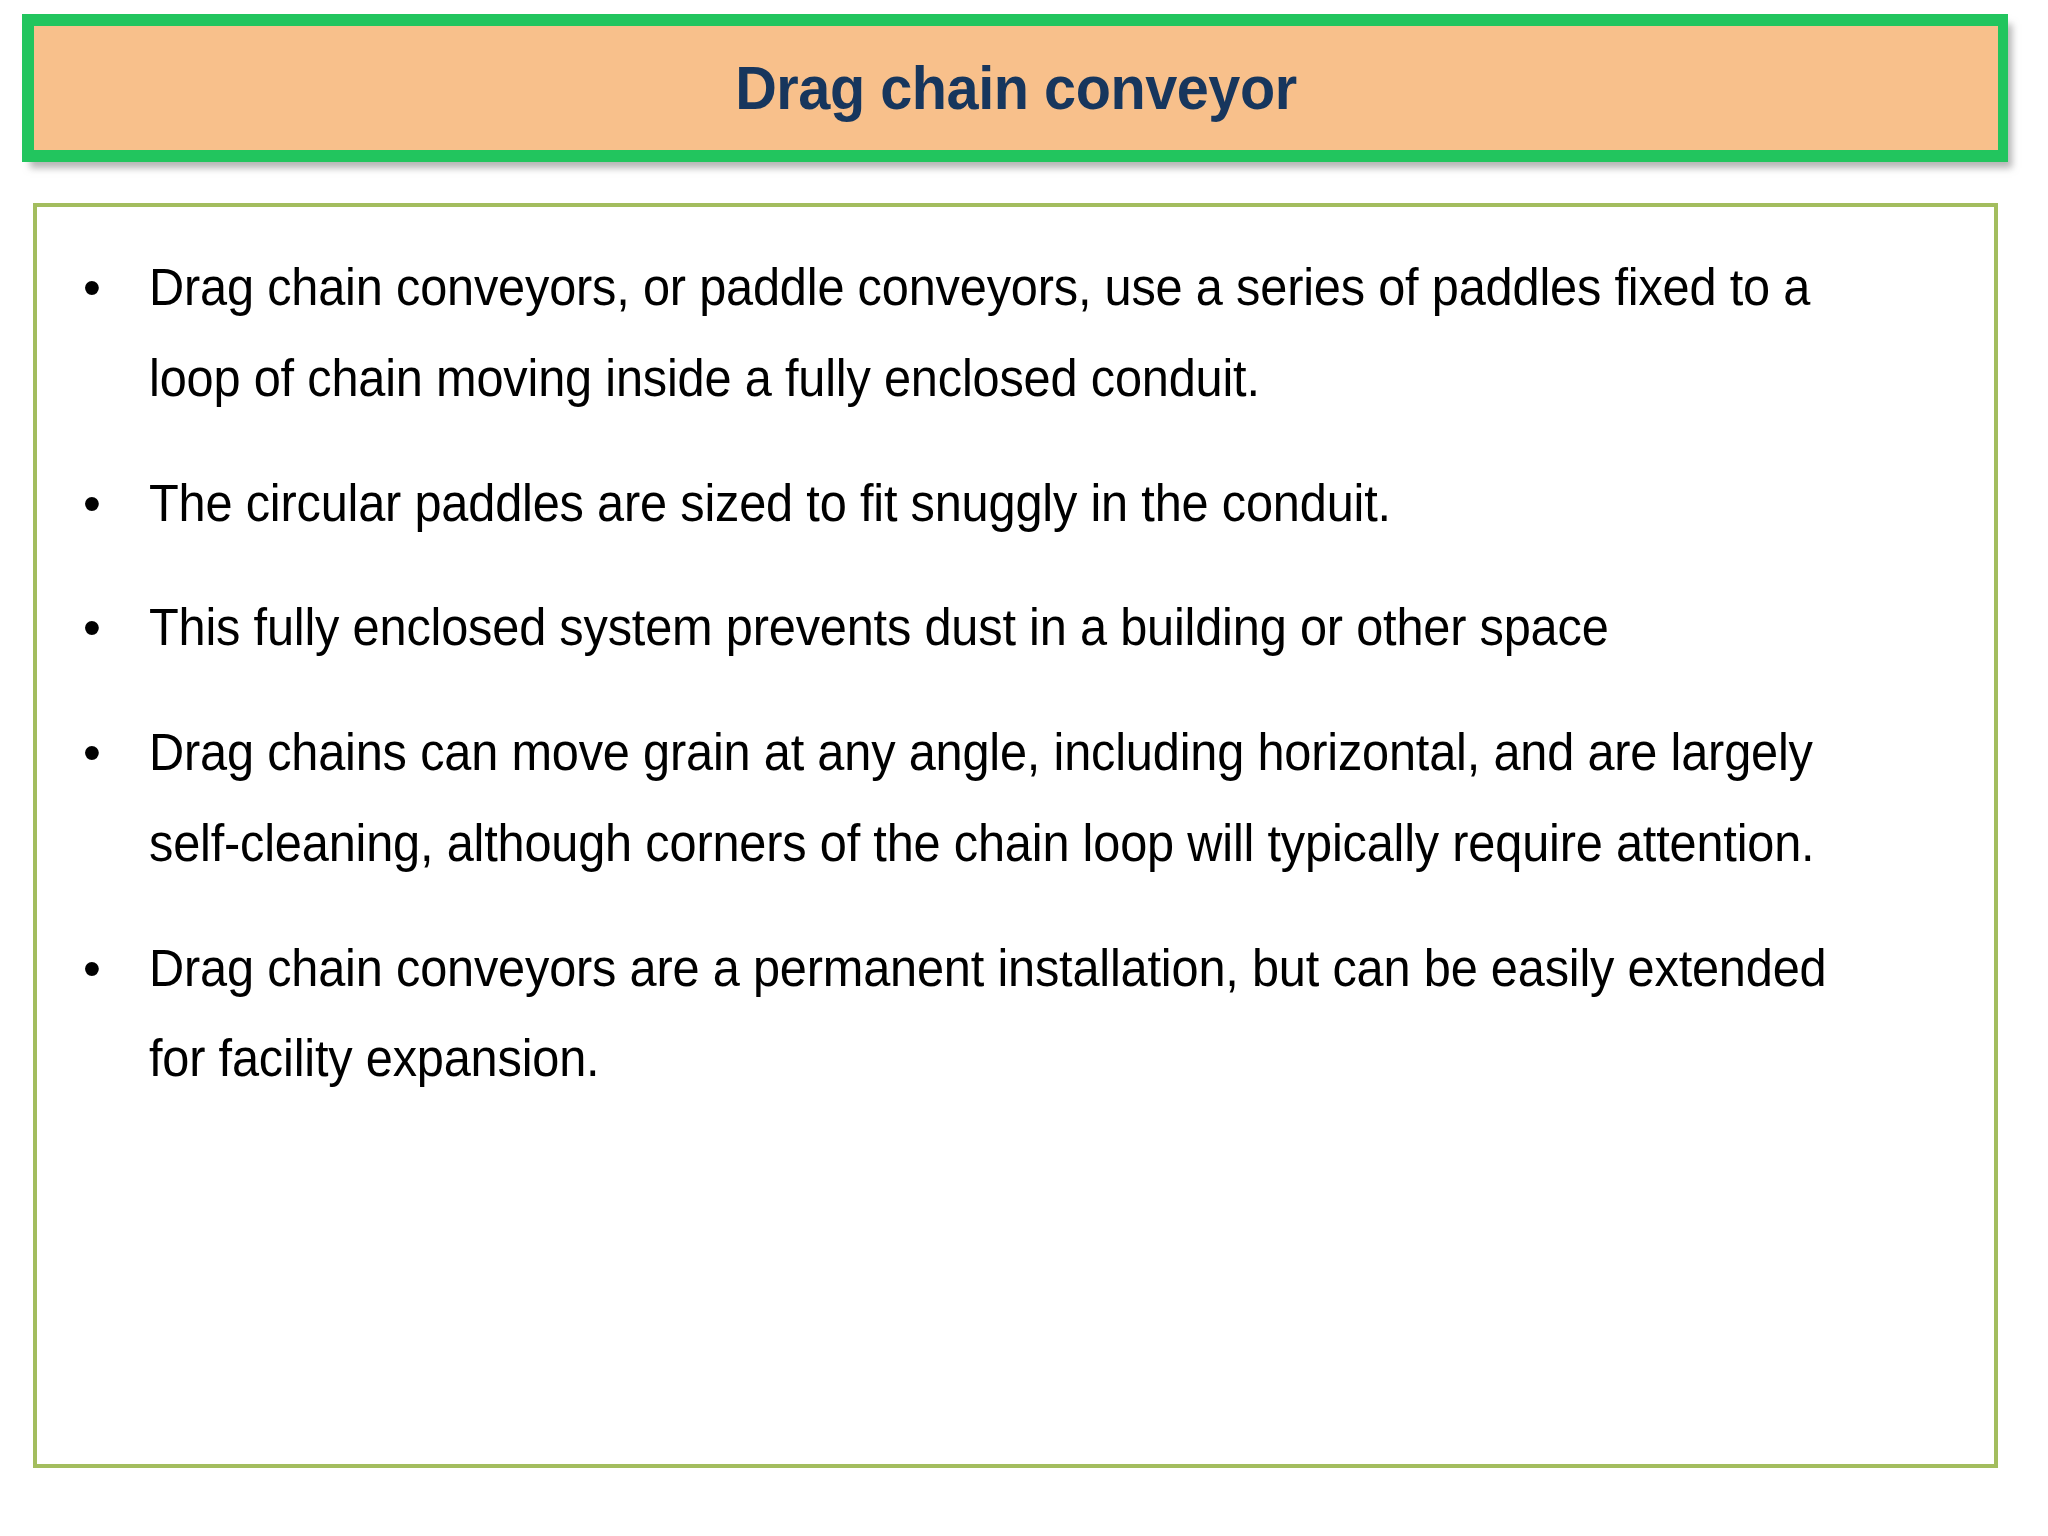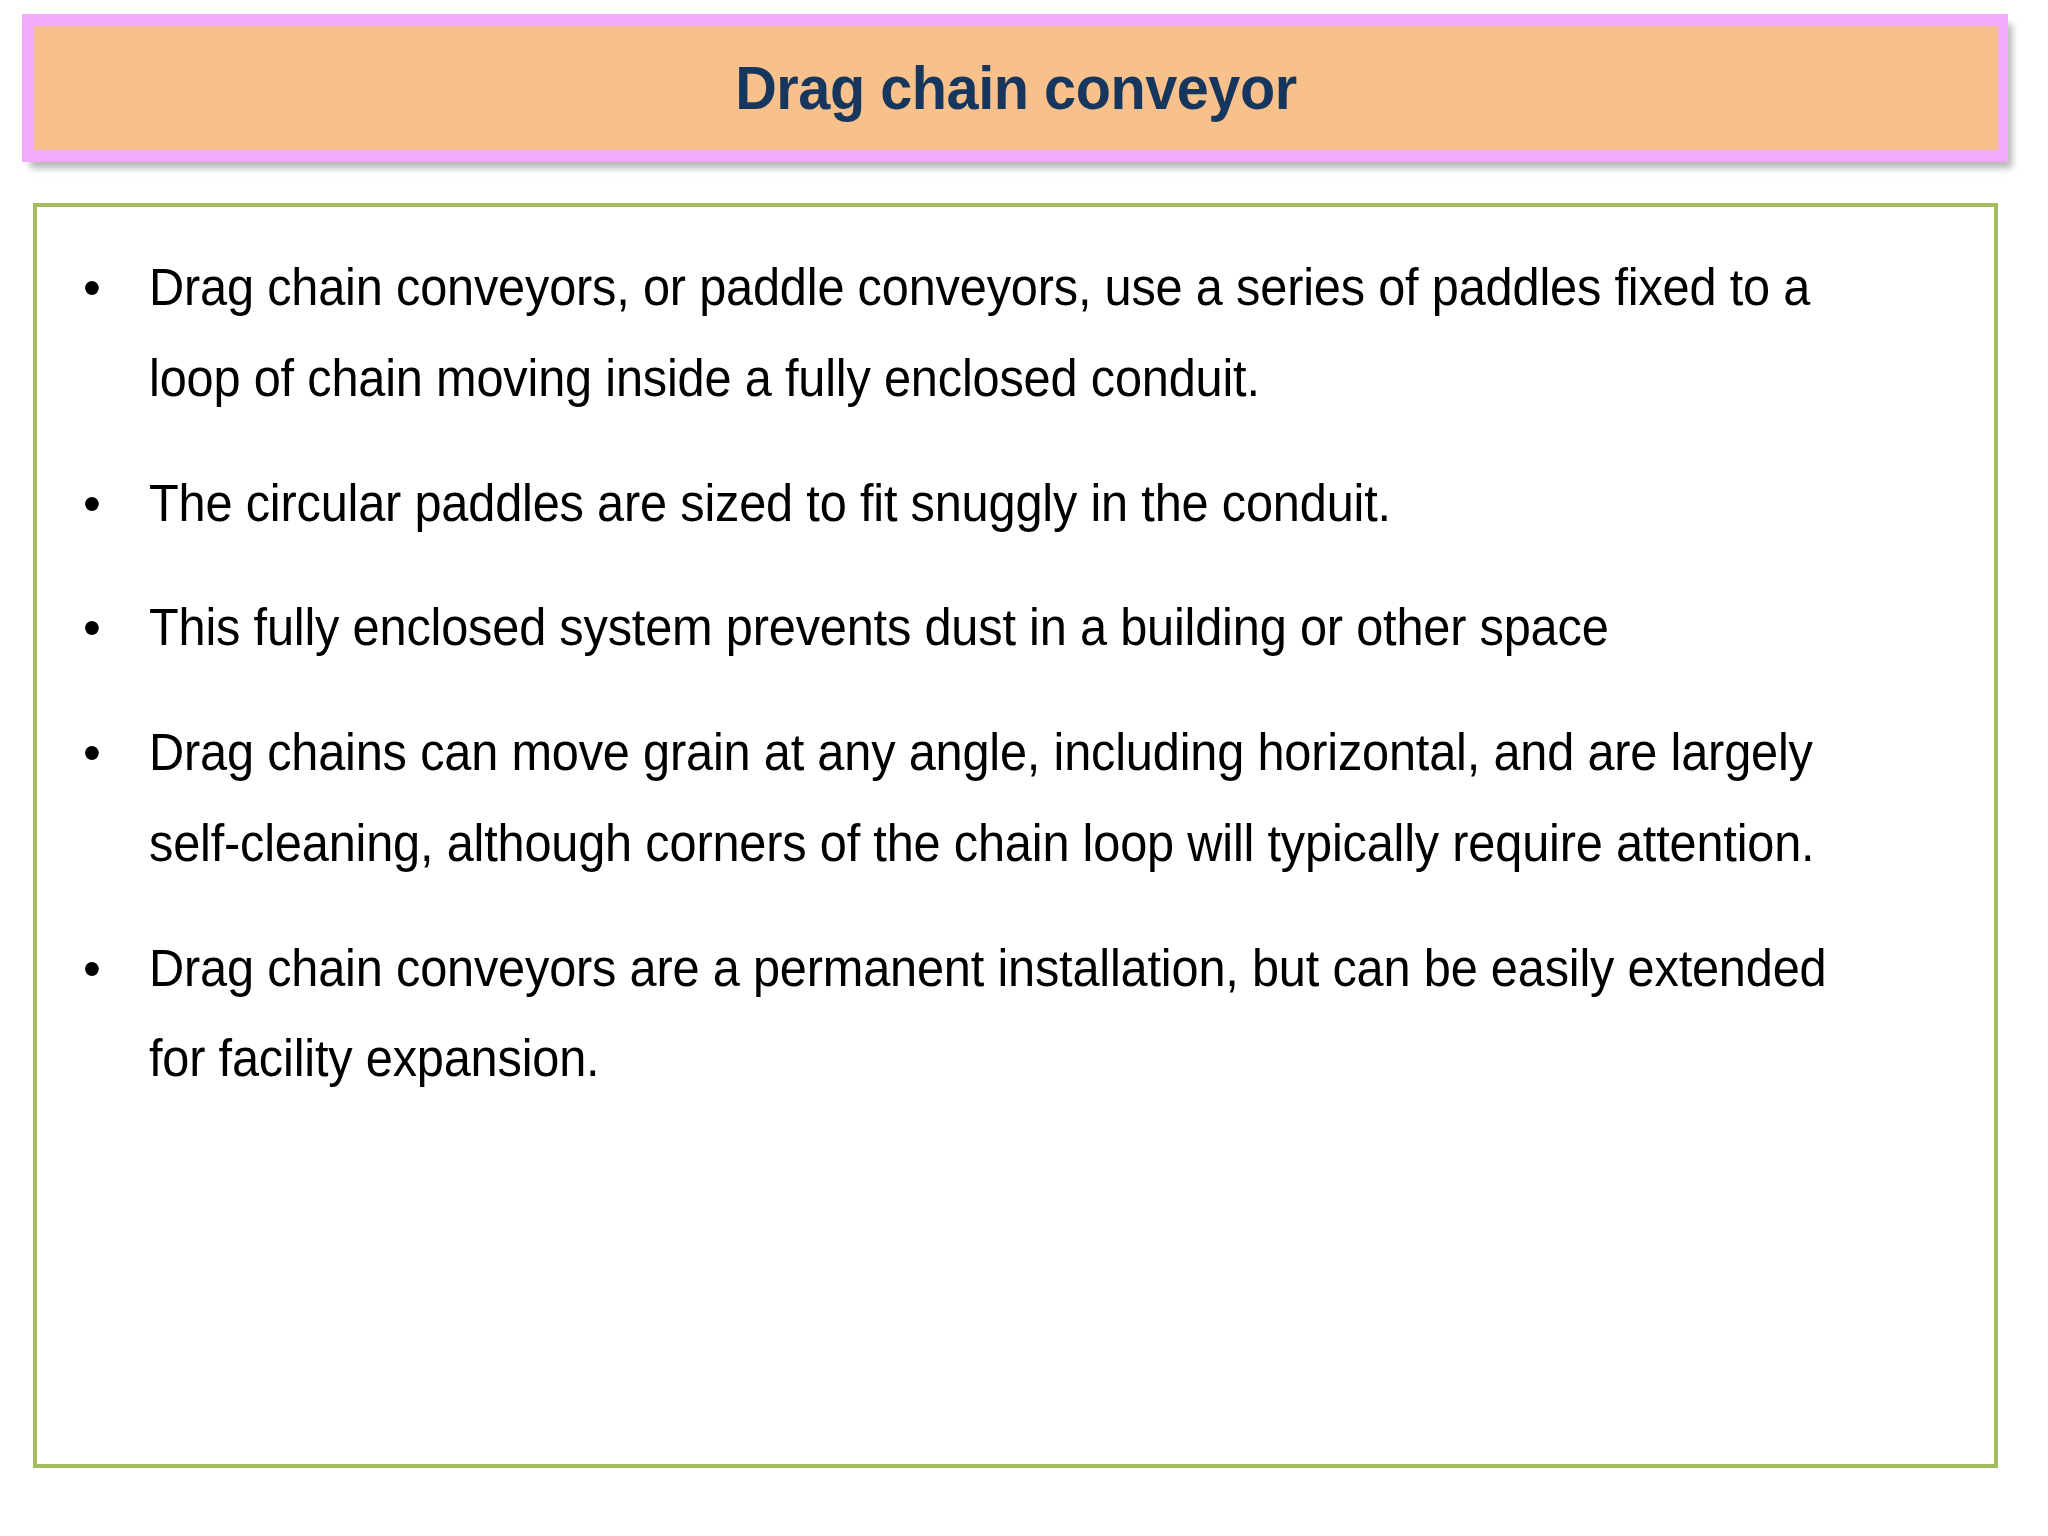--- a/index.html
+++ b/index.html
@@ -22,21 +22,21 @@
     background: #ffffff;
   }
 
   
   .title-shell {
     position: absolute;
     left: 22px;
     top: 14px;
     width: 1986px;
     height: 148px;
-    background: #f0abfc;
+    background: #22c55e;
     box-shadow: 6px 8px 7px -2px rgba(120,120,120,0.55);
     box-sizing: border-box;
     padding: 12px 10px 12px 12px;
   }
   .title-band {
     width: 100%;
     height: 100%;
     background: #F8C08B;
     display: flex;
     align-items: center;

